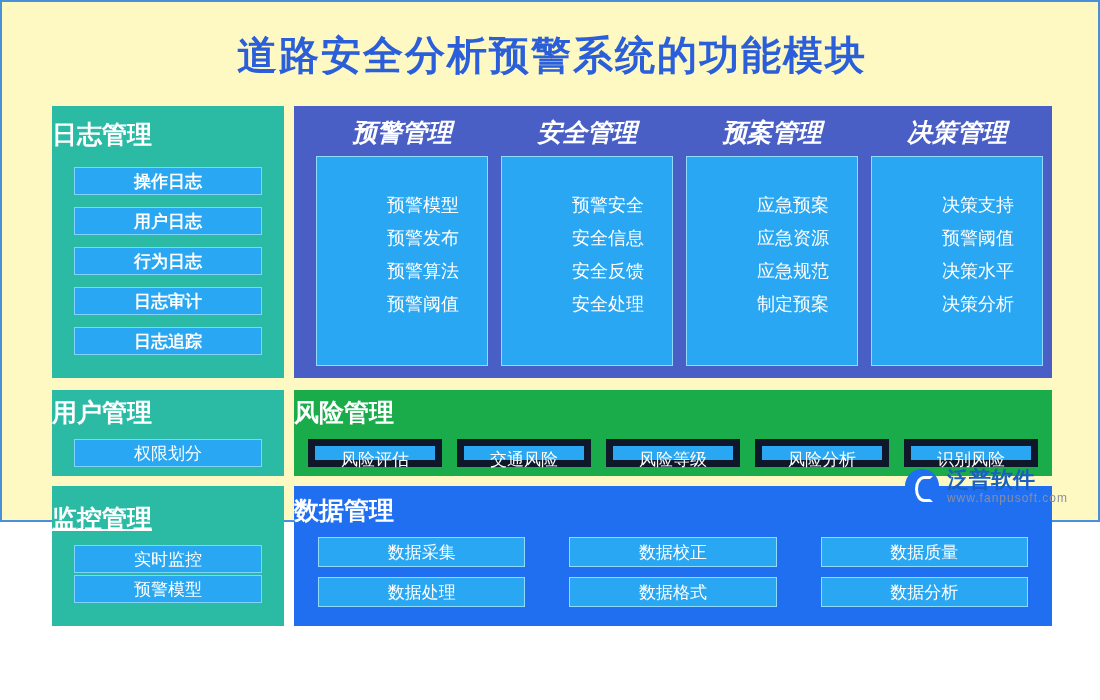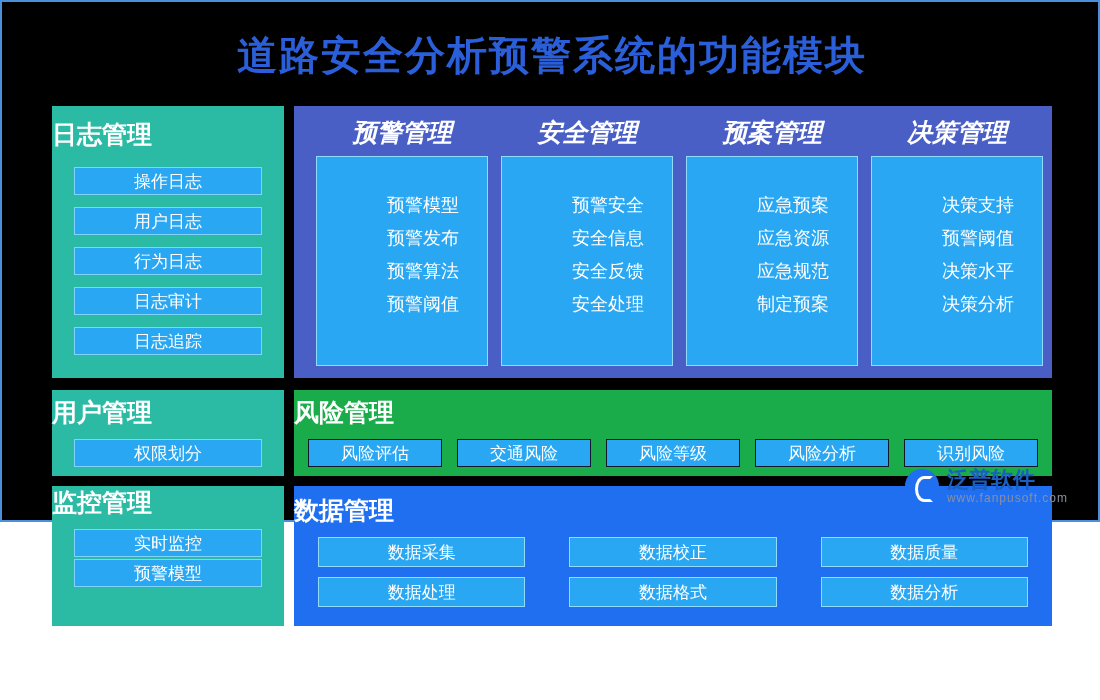--- a/index.html
+++ b/index.html
@@ -12,21 +12,21 @@
     background: #ffffff;
     font-family: "Liberation Sans", sans-serif;
     overflow: hidden;
   }
   .page {
     position: relative;
     width: 1100px;
     height: 522px;
     box-sizing: border-box;
     border: 2px solid #4a90d9;
-    background: #000000;
+    background: #fef9c3;
   }
   .title {
     position: absolute;
     top: 26px;
     left: 0;
     width: 1100px;
     text-align: center;
     font-size: 40px;
     font-weight: bold;
     color: #2b5fd9;
@@ -63,20 +63,21 @@
     left: 50px;
     top: 104px;
     width: 232px;
     height: 272px;
     background: #2bbba5;
   }
   #log-management .block-title { margin-top: 12px; }
   #log-management .chip-list {
     margin-top: 16px;
     padding: 0 22px;
+    font-weight: bold;
   }
   #log-management .chip { margin-bottom: 12px; }
 
   
   #warning-group {
     left: 292px;
     top: 104px;
     width: 758px;
     height: 272px;
     background: #4a5fc6;
@@ -140,32 +141,32 @@
   #risk-management .block-title { margin-top: 6px; }
   #risk-management .risk-row {
     margin-top: 10px;
     display: flex;
     justify-content: space-between;
     padding: 0 14px;
   }
   #risk-management .chip {
     width: 134px;
     background: #29a7f2;
-    border: 1px solid #0f172a;
+    border: 7px solid #0f172a;
   }
 
   
   #monitor-management {
     left: 50px;
     top: 484px;
     width: 232px;
     height: 140px;
     background: #2bbba5;
   }
-  #monitor-management .block-title { margin-top: 0; }
+  #monitor-management .block-title { margin-top: 16px; text-decoration: underline; }
   #monitor-management .chip-list { margin-top: 10px; padding: 0 22px; }
   #monitor-management .chip { margin-bottom: 2px; }
 
   
   #data-management {
     left: 292px;
     top: 484px;
     width: 758px;
     height: 140px;
     background: #1f6ff0;

